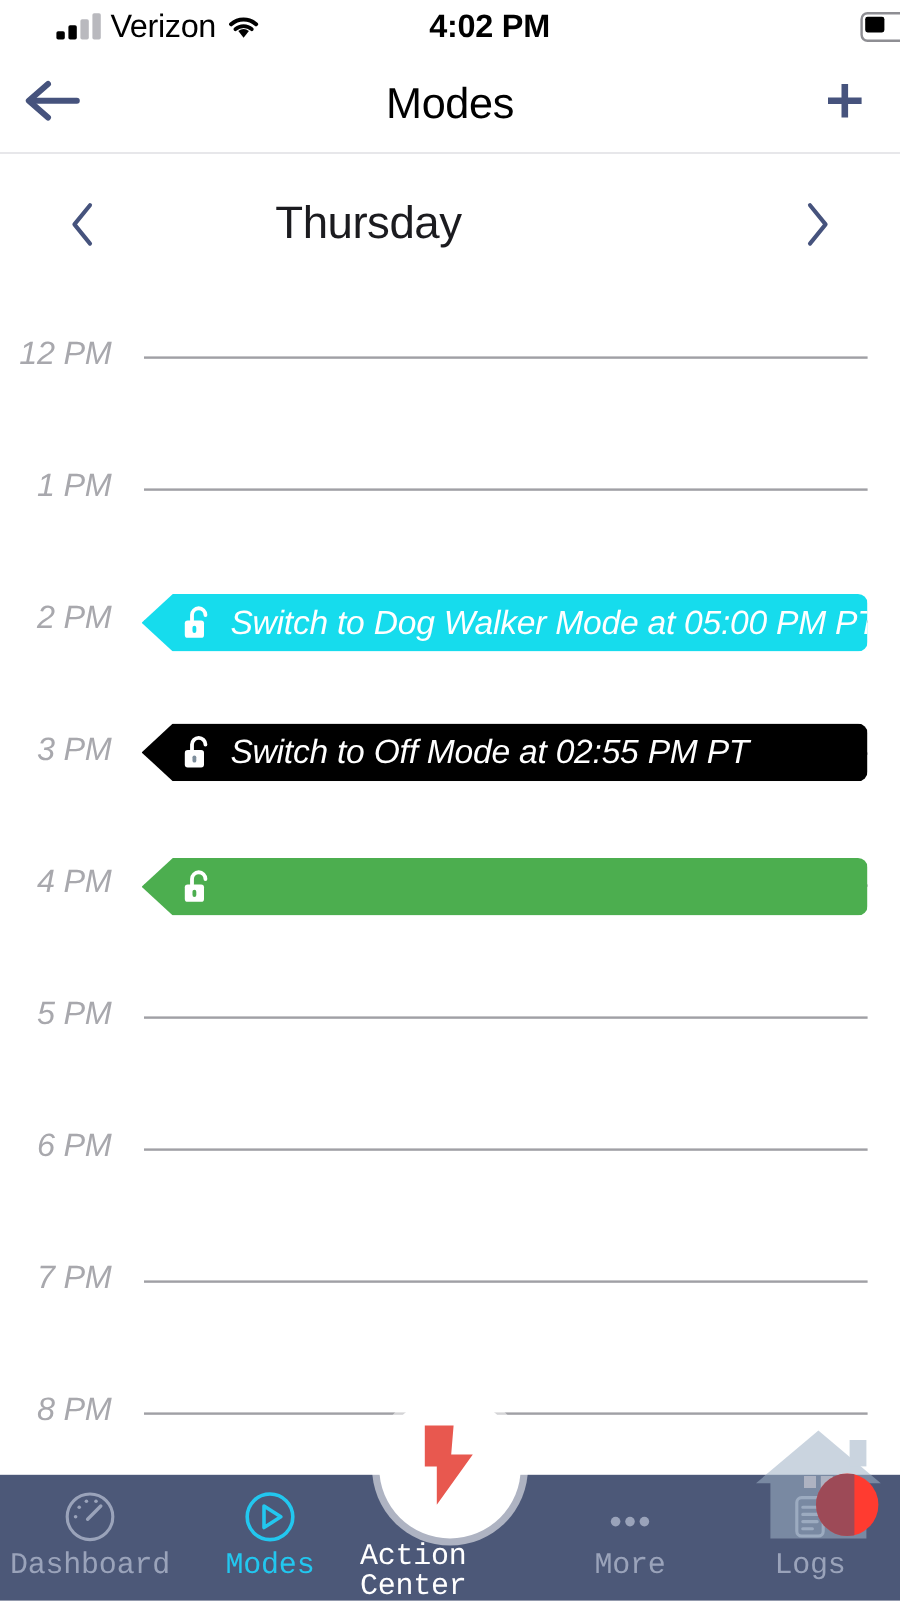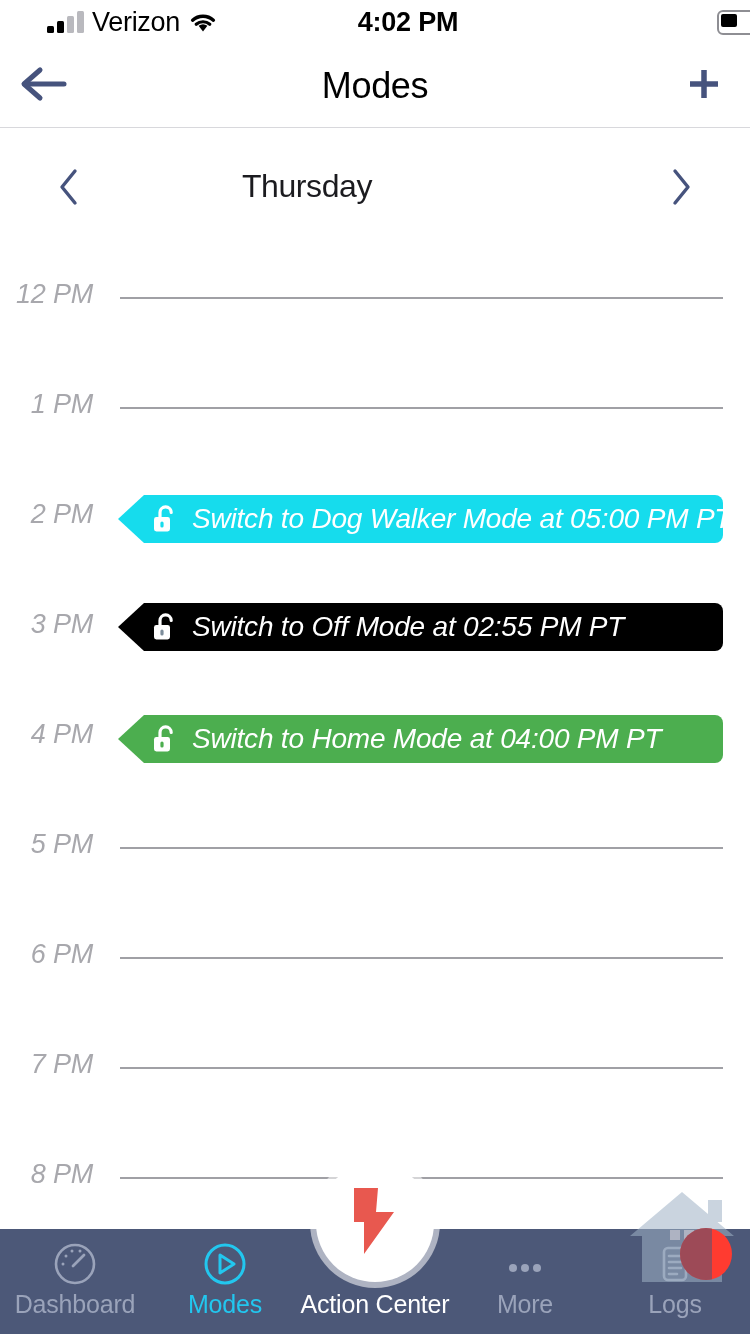--- a/index.html
+++ b/index.html
@@ -54,21 +54,21 @@
   }
   .nav-add{
     position:absolute; right:10px; top:0; width:72px; height:84px;
     display:flex; align-items:center; justify-content:center; cursor:pointer;
   }
 
   
   .dayhdr{ position:absolute; top:129px; left:0; width:750px; height:115px; }
   .day-name{
     position:absolute; left:0; width:614px; text-align:center; top:0; height:115px;
-    line-height:115px; font-size:32px; color:#1b1b1f; letter-spacing:-0.4px;
+    line-height:115px; font-size:38px; color:#1b1b1f; letter-spacing:-0.4px;
   }
   .day-prev,.day-next{
     position:absolute; top:0; width:90px; height:115px;
     display:flex; align-items:center; justify-content:center; cursor:pointer;
   }
   .day-prev{ left:24px; }
   .day-next{ right:24px; }
   .chev{ width:22px; height:38px; }
 
   
@@ -94,21 +94,21 @@
     clip-path: polygon(0 50%, 26px 0, 100% 0, 100% 100%, 26px 100%);
   }
   .event .lock{ width:26px; height:30px; margin-right:14px; flex:0 0 auto; }
   .event .etext{
     font-size:28px; color:#fff; letter-spacing:-0.2px; white-space:nowrap;
   }
 
   
   .tabbar{
     position:absolute; left:0; bottom:0; width:750px; height:105px;
-    background:#4c5878; display:flex; align-items:flex-start;
+    background:#4c5878; display:flex; align-items:flex-start;font-family:Liberation Mono, monospace;
   }
   .tab{
     flex:1 1 0; height:105px; position:relative;
     display:flex; flex-direction:column; align-items:center; justify-content:flex-start;
     padding-top:9px; cursor:pointer;
   }
   .tab .ticon{ height:52px; display:flex; align-items:center; justify-content:center; }
   .tab .tlabel{
     font-size:25px; color:#9aa3ba; letter-spacing:-0.2px; margin-top:2px; line-height:1;
   }
@@ -263,21 +263,20 @@
   </div>
 
   <div class="event" style="top: 471px; background: rgb(76, 174, 79);">
     <span class="lock">
       <svg width="26" height="30" viewBox="0 0 26 30">
         <path d="M8 13 V8.5 a5.6 5.6 0 0 1 11.2 0" stroke="#fff" stroke-width="3.2" fill="none" stroke-linecap="round"></path>
         <rect x="2" y="13" width="16" height="14.5" rx="2.4" fill="#fff"></rect>
         <rect x="8.4" y="17.5" width="3.2" height="6" rx="1.6" fill="#4cae4f" class="lk"></rect>
       </svg>
     </span>
-    <span class="etext">Switch to Home Mode at 04:00 PM PT</span>
   </div>
 </div>
 
 <div class="tabbar">
 
   <div class="tab">
     <span class="ticon">
       <svg width="50" height="50" viewBox="0 0 50 50">
         <circle cx="25" cy="25" r="19" stroke="#9aa3ba" stroke-width="2.6" fill="none"></circle>
         <path d="M23 27 L34 16" stroke="#9aa3ba" stroke-width="2.8" stroke-linecap="round"></path>

